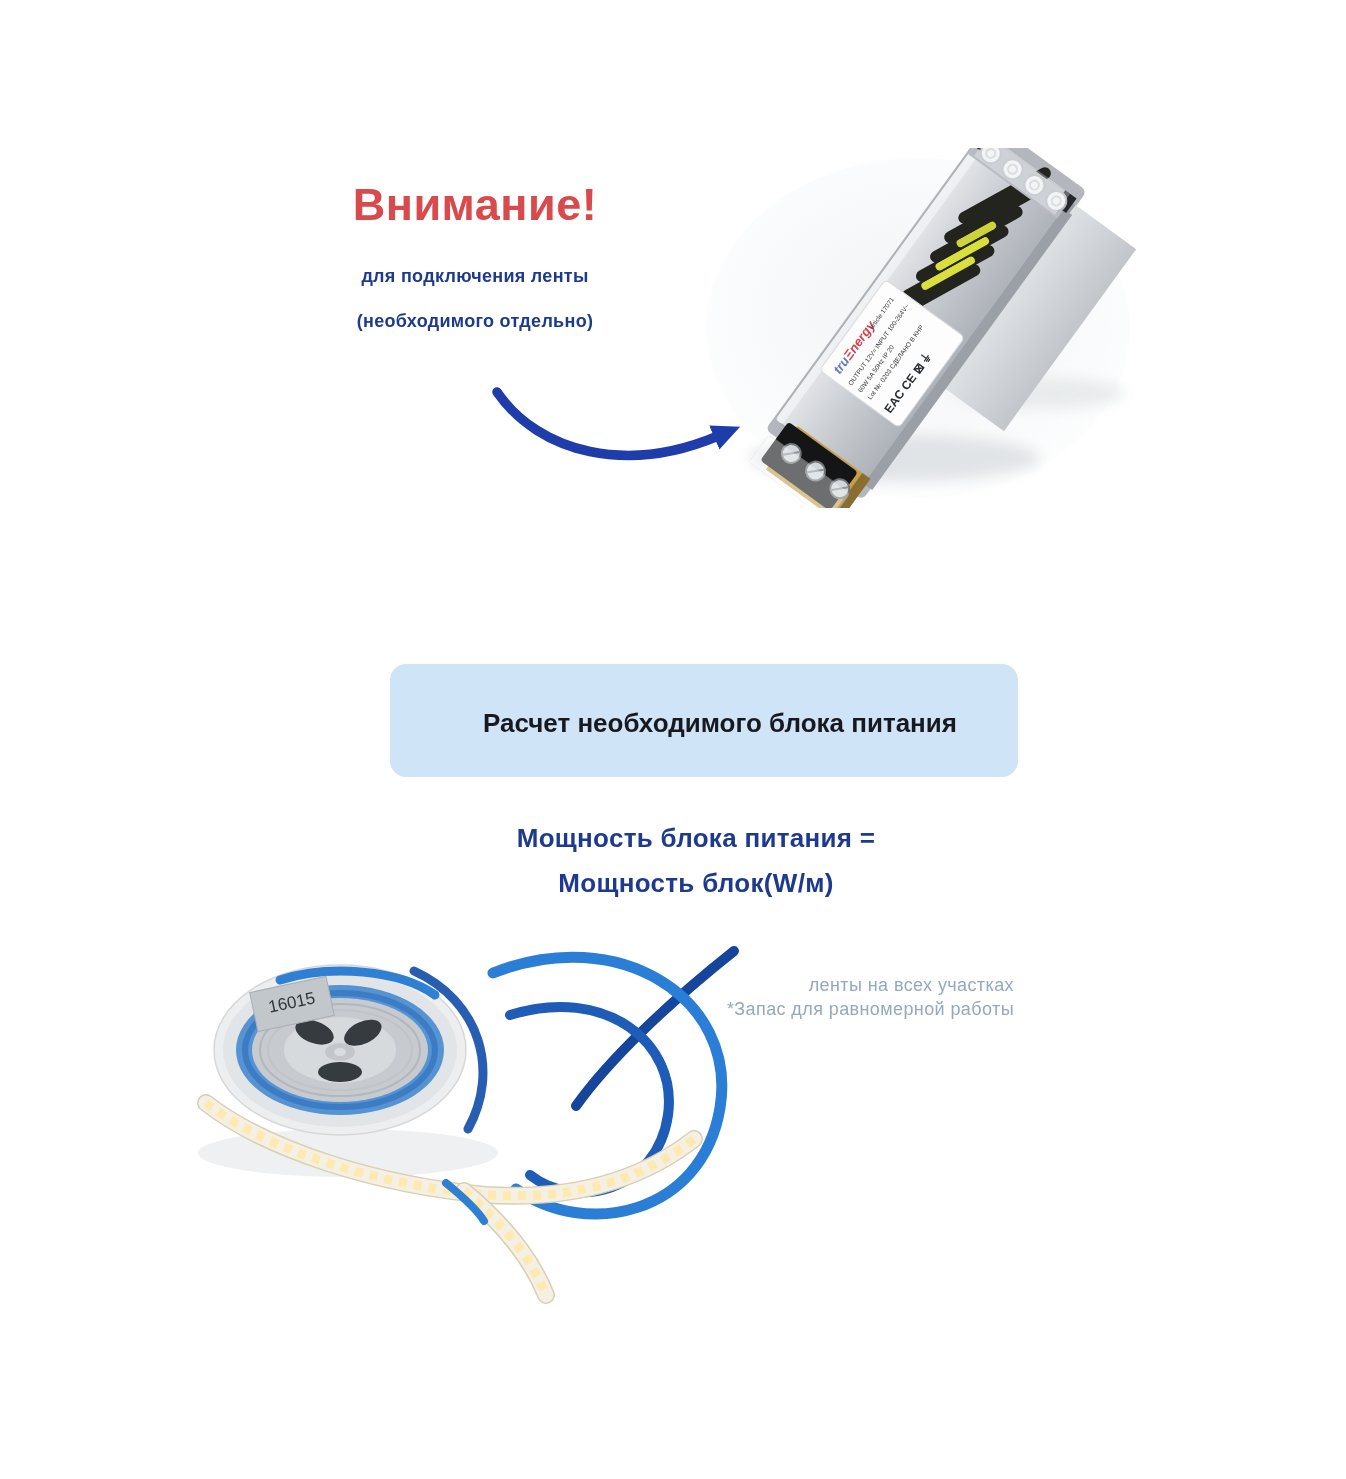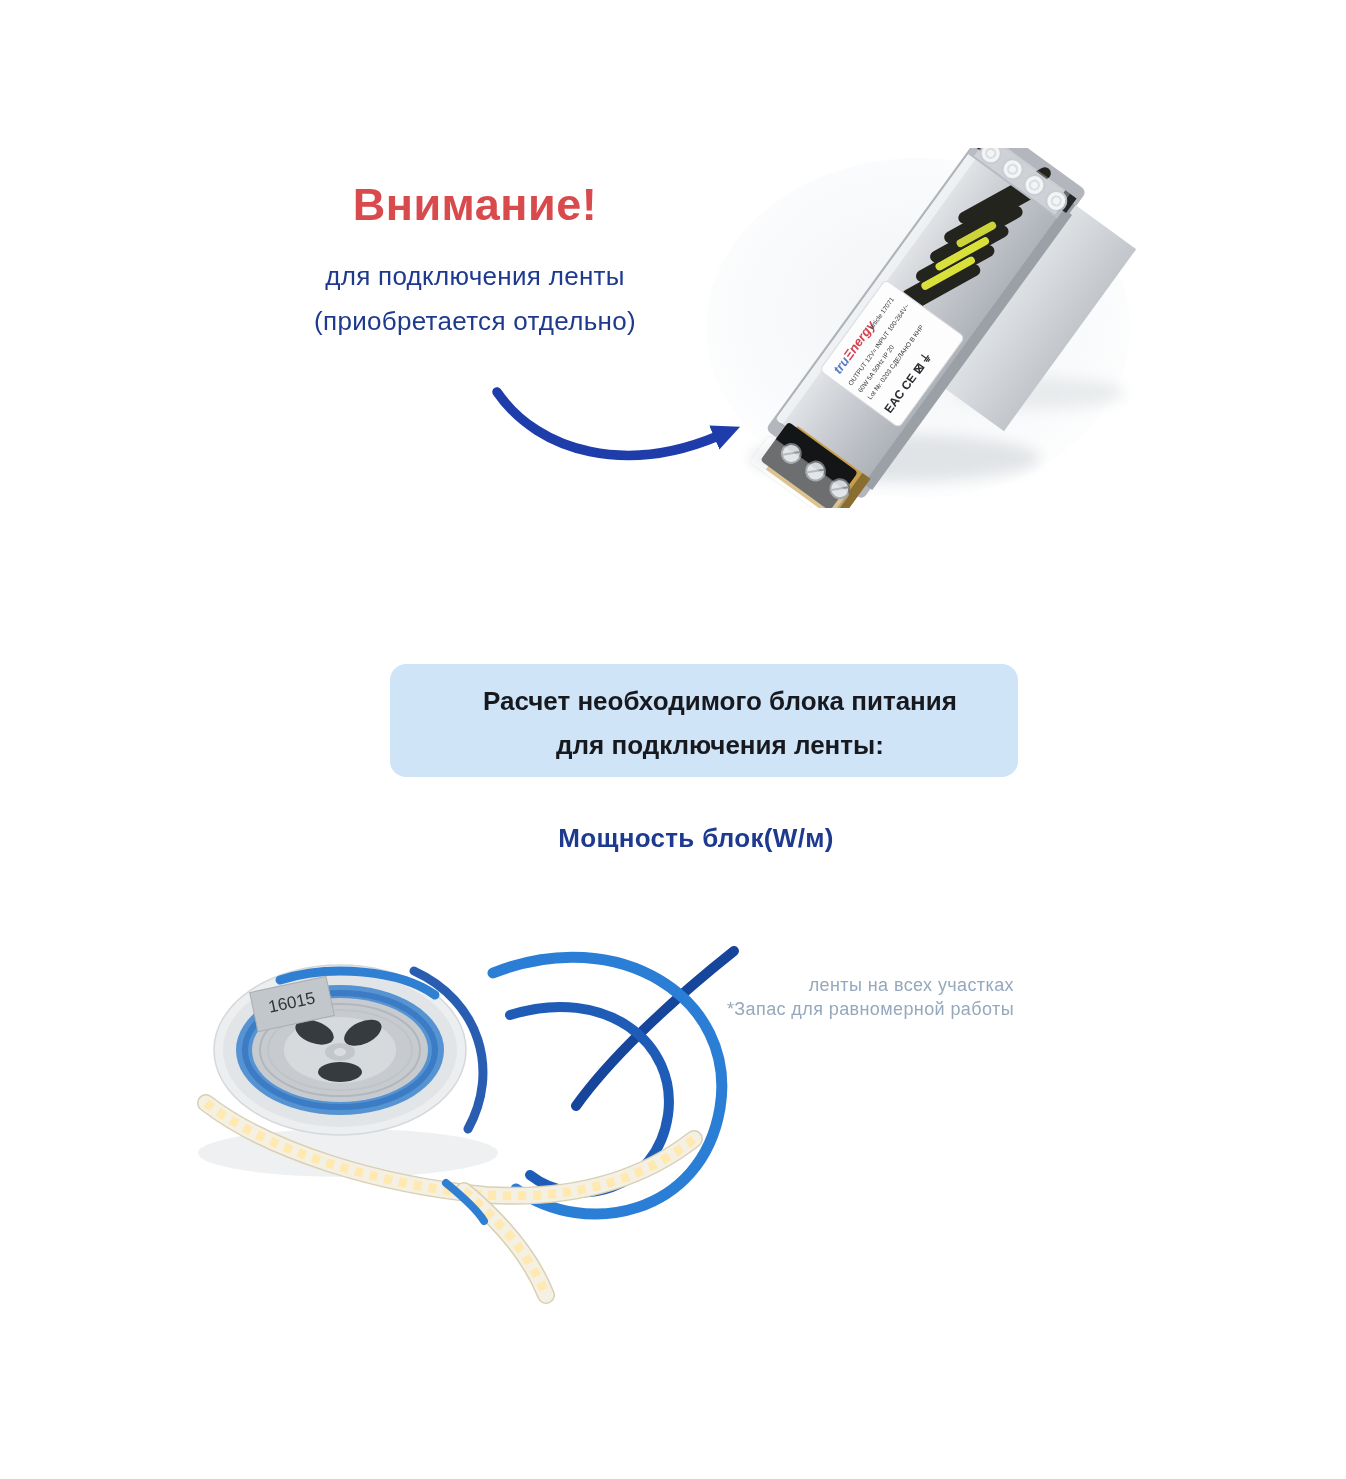--- a/index.html
+++ b/index.html
@@ -16,21 +16,21 @@
   }
   
   .attention{
     position:absolute;left:175px;top:180px;width:600px;text-align:center;
   }
   .attention-title{
     margin:0 0 24px 0;font-size:45px;line-height:50px;font-weight:bold;
     color:var(--accent-red);letter-spacing:0.5px;
   }
   .attention-line{
-    font-size:26px;line-height:45px;font-weight:normal;color:var(--text-blue);
+    font-size:18px;line-height:45px;font-weight:bold;color:var(--text-blue);
     letter-spacing:0.3px;
   }
   
   .psu-photo{position:absolute;left:700px;top:148px;width:440px;height:360px;}
   .arrow-wrap{position:absolute;left:468px;top:372px;width:320px;height:115px;}
   .arrow-path{stroke:var(--arrow-blue);}
   .arrow-head{fill:var(--arrow-blue);}
   .reel-photo{position:absolute;left:178px;top:943px;width:572px;height:372px;}
   
   .calc-box{
@@ -62,21 +62,21 @@
   svg text{font-family:"Liberation Sans", sans-serif;}
 </style>
 </head>
 <body>
 
 <div class="canvas">
 
   <div class="attention">
     <h1 class="attention-title">Внимание!</h1>
     <div class="attention-line">для подключения ленты</div>
-    <div class="attention-line">(приобретается отдельно)</div>
+    <div class="attention-line">(необходимого отдельно)</div>
   </div>
 
   <div class="psu-photo">
     <svg viewBox="0 0 440 360" width="440" height="360">
       <defs>
         <radialGradient id="pbg" cx="50%" cy="46%" r="62%">
           <stop offset="0%" stop-color="#f2f3f5"></stop>
           <stop offset="70%" stop-color="#fafbfc"></stop>
           <stop offset="100%" stop-color="#ffffff"></stop>
         </radialGradient>
@@ -181,24 +181,24 @@
         <marker id="ah" orient="auto" markerUnits="userSpaceOnUse" markerWidth="34" markerHeight="34" refX="4" refY="15">
           <path d="M0,2 L28,15 L0,28 z" class="arrow-head"></path>
         </marker>
       </defs>
       <path d="M 29 20 C 72 82, 160 102, 250 64" fill="none" class="arrow-path" stroke-width="9.5" stroke-linecap="round" marker-end="url(#ah)"></path>
     </svg>
   </div>
 
   <div class="calc-box">
     <div class="calc-box-line">Расчет необходимого блока питания</div>
-    <div class="calc-box-line">для подключения ленты:</div>
   </div>
 
   <div class="formula">
+    <div class="formula-line">Мощность блока питания =</div>
     <div class="formula-line">Мощность блок(W/м)</div>
   </div>
 
   <div class="footnote">
     <div class="footnote-line">ленты на всех участках</div>
     <div class="footnote-line">*Запас для равномерной работы</div>
   </div>
 
   <div class="reel-photo">
     <svg viewBox="0 0 572 372" width="572" height="372">

